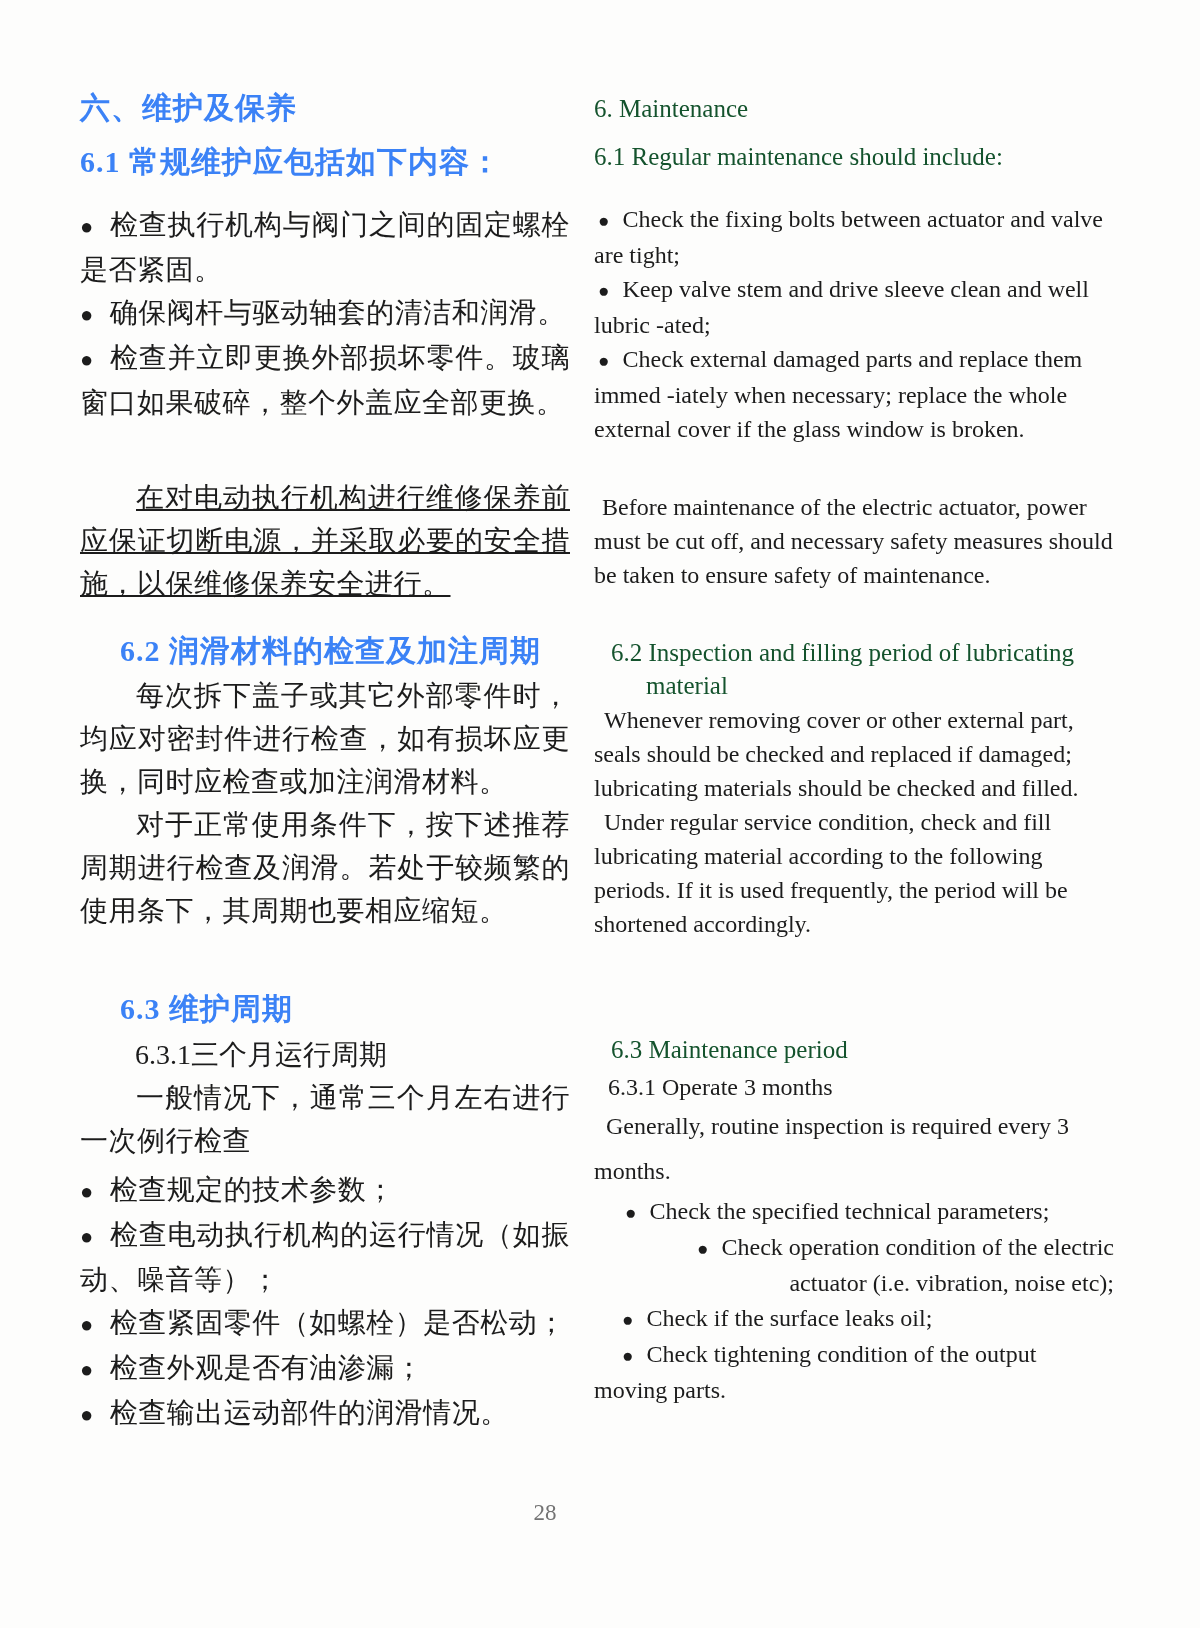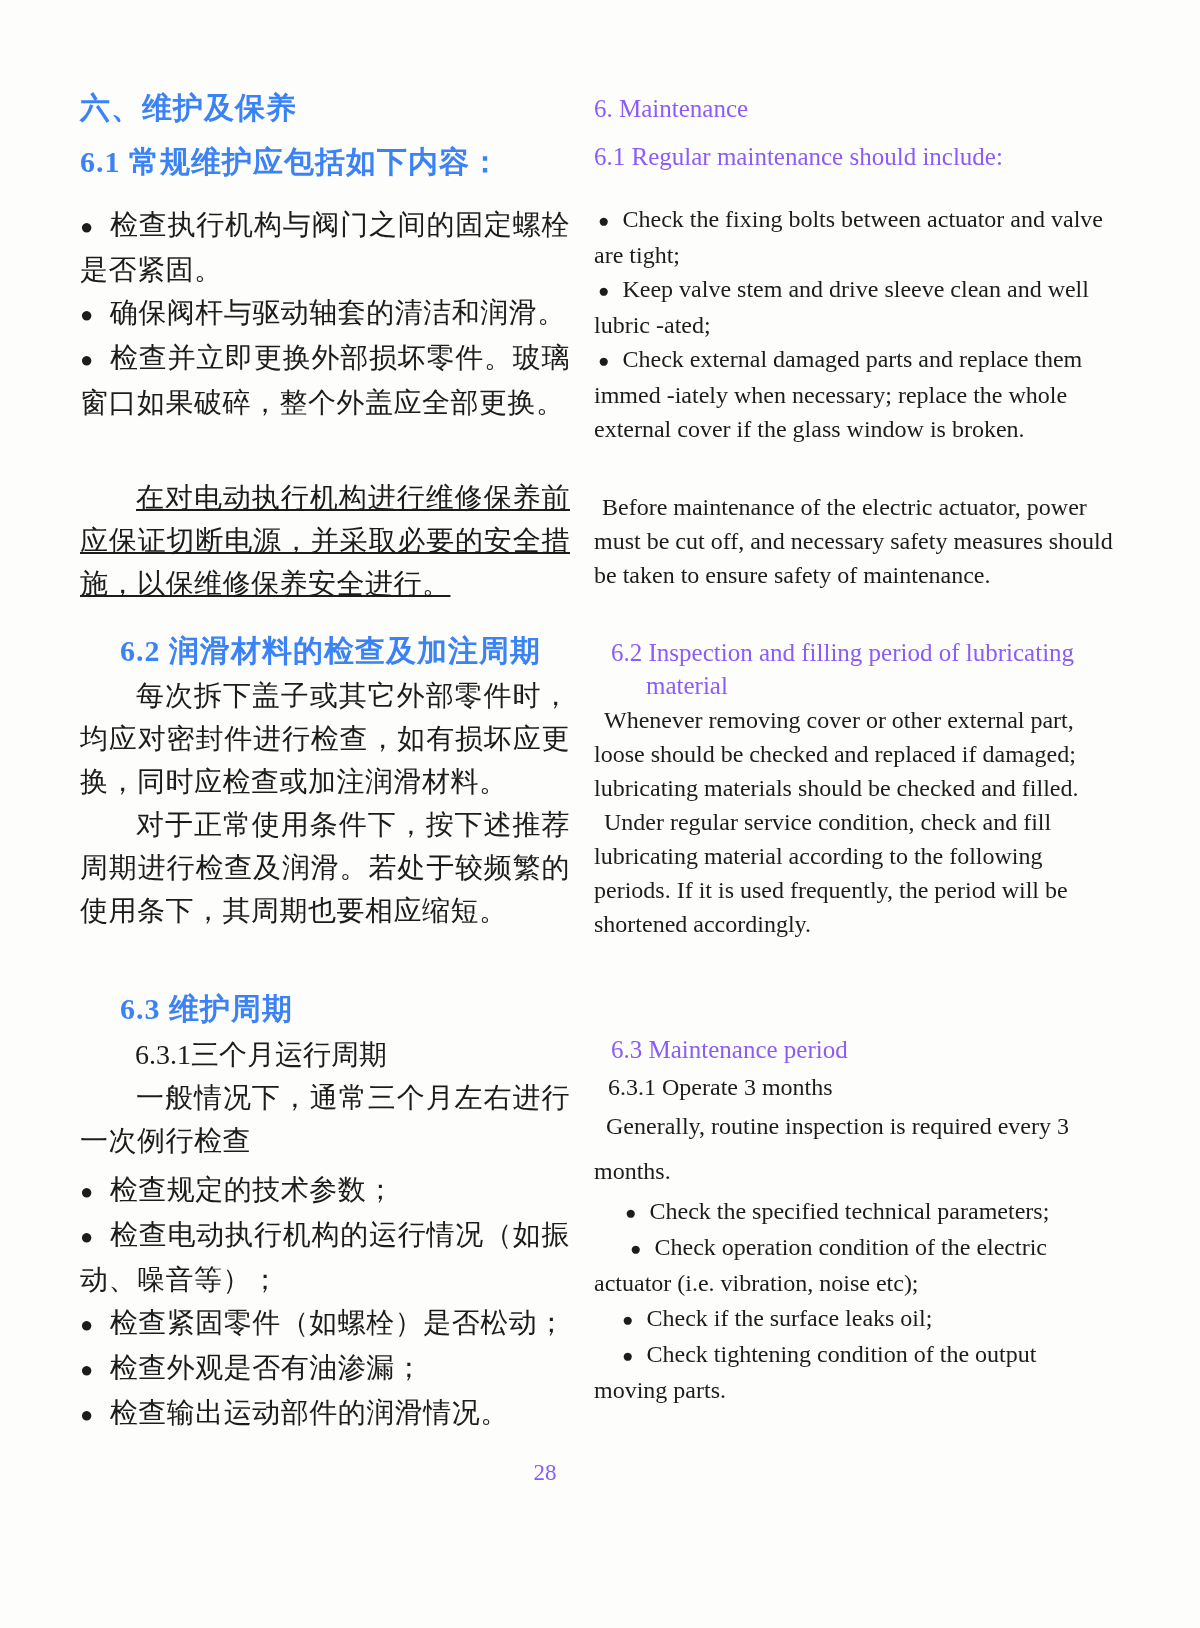--- a/index.html
+++ b/index.html
@@ -47,51 +47,51 @@
   .cn-para-631 { text-indent: 2em; }
   .cn-bullets-631 { margin-top: 6px; }
 
   
   .col-right {
     position: absolute;
     left: 594px; top: 0;
     width: 520px;
   }
   .en-h {
-    color: #8b5cf6;
+    color: #14532d;
     font-size: 25px;
     line-height: 33px;
   }
   .en-h-main { margin-top: 92px; }
   .en-h-61 { margin-top: 15px; }
   .en-body { font-size: 24px; line-height: 34px; }
   .en-bullets-61 { margin-top: 29px; }
   .en-bullet-61 { text-indent: 4px; }
   .en-bullet-61 .bullet, .en-bullet-631 .bullet { margin-right: 13px; font-size: 19px; }
   .en-para-safety { margin-top: 44px; text-indent: 8px; }
   .en-h-62 { margin-top: 44px; padding-left: 52px; text-indent: -35px; }
   .en-para-62a { margin-top: 1px; text-indent: 10px; }
   .en-para-62b { text-indent: 10px; }
   .en-h-63 { margin-top: 92px; margin-left: 17px; }
   .en-h-631 { margin-top: 4px; margin-left: 14px; font-size: 24px; line-height: 34px; }
   .en-para-631 { text-indent: 12px; line-height: 45px; }
   .en-bullets-631 { }
   .en-bullet-631 { line-height: 35px; }
   .en-bullet-631.ind-a { text-indent: 31px; }
-  .en-bullet-631.ind-b { text-indent: 36px; }
+  .en-bullet-631.ind-b { text-indent: 36px; text-align: right; }
   .en-bullet-631.ind-c { text-indent: 28px; }
 
   
   .page-number {
     position: absolute;
-    left: 495px; top: 1460px;
+    left: 495px; top: 1500px;
     width: 100px;
     text-align: center;
     font-size: 23px;
-    color: #8b5cf6;
+    color: #737373;
   }
 </style>
 </head>
 <body>
 
 <div class="page">
 
   <div class="col-left">
 
     <div class="cn-h cn-h-main">六、维护及保养</div>
@@ -130,21 +130,21 @@
 
     <div class="en-bullets-61">
       <div class="en-body en-bullet-61"><span class="bullet">●</span><span>Check the fixing bolts between actuator and valve are tight;</span></div>
       <div class="en-body en-bullet-61"><span class="bullet">●</span><span>Keep valve stem and drive sleeve clean and well lubric -ated;</span></div>
       <div class="en-body en-bullet-61"><span class="bullet">●</span><span>Check external damaged parts and replace them immed -iately when necessary; replace the whole external cover if the glass window is broken.</span></div>
     </div>
 
     <div class="en-body en-para-safety">Before maintenance of the electric actuator, power must be cut off, and necessary safety measures should be taken to ensure safety of maintenance.</div>
 
     <div class="en-h en-h-62">6.2 Inspection and filling period of lubricating material</div>
-    <div class="en-body en-para-62a">Whenever removing cover or other external part, loose should be checked and replaced if damaged; lubricating materials should be checked and filled.</div>
+    <div class="en-body en-para-62a">Whenever removing cover or other external part, seals should be checked and replaced if damaged; lubricating materials should be checked and filled.</div>
     <div class="en-body en-para-62b">Under regular service condition, check and fill lubricating material according to the following periods. If it is used frequently, the period will be shortened accordingly.</div>
 
     <div class="en-h en-h-63">6.3 Maintenance period</div>
     <div class="en-h-631">6.3.1 Operate 3 months</div>
     <div class="en-body en-para-631">Generally, routine inspection is required every 3 months.</div>
 
     <div class="en-bullets-631">
       <div class="en-body en-bullet-631 ind-a"><span class="bullet">●</span><span>Check the specified technical parameters;</span></div>
       <div class="en-body en-bullet-631 ind-b"><span class="bullet">●</span><span>Check operation condition of the electric actuator (i.e. vibration, noise etc);</span></div>
       <div class="en-body en-bullet-631 ind-c"><span class="bullet">●</span><span>Check if the surface leaks oil;</span></div>

